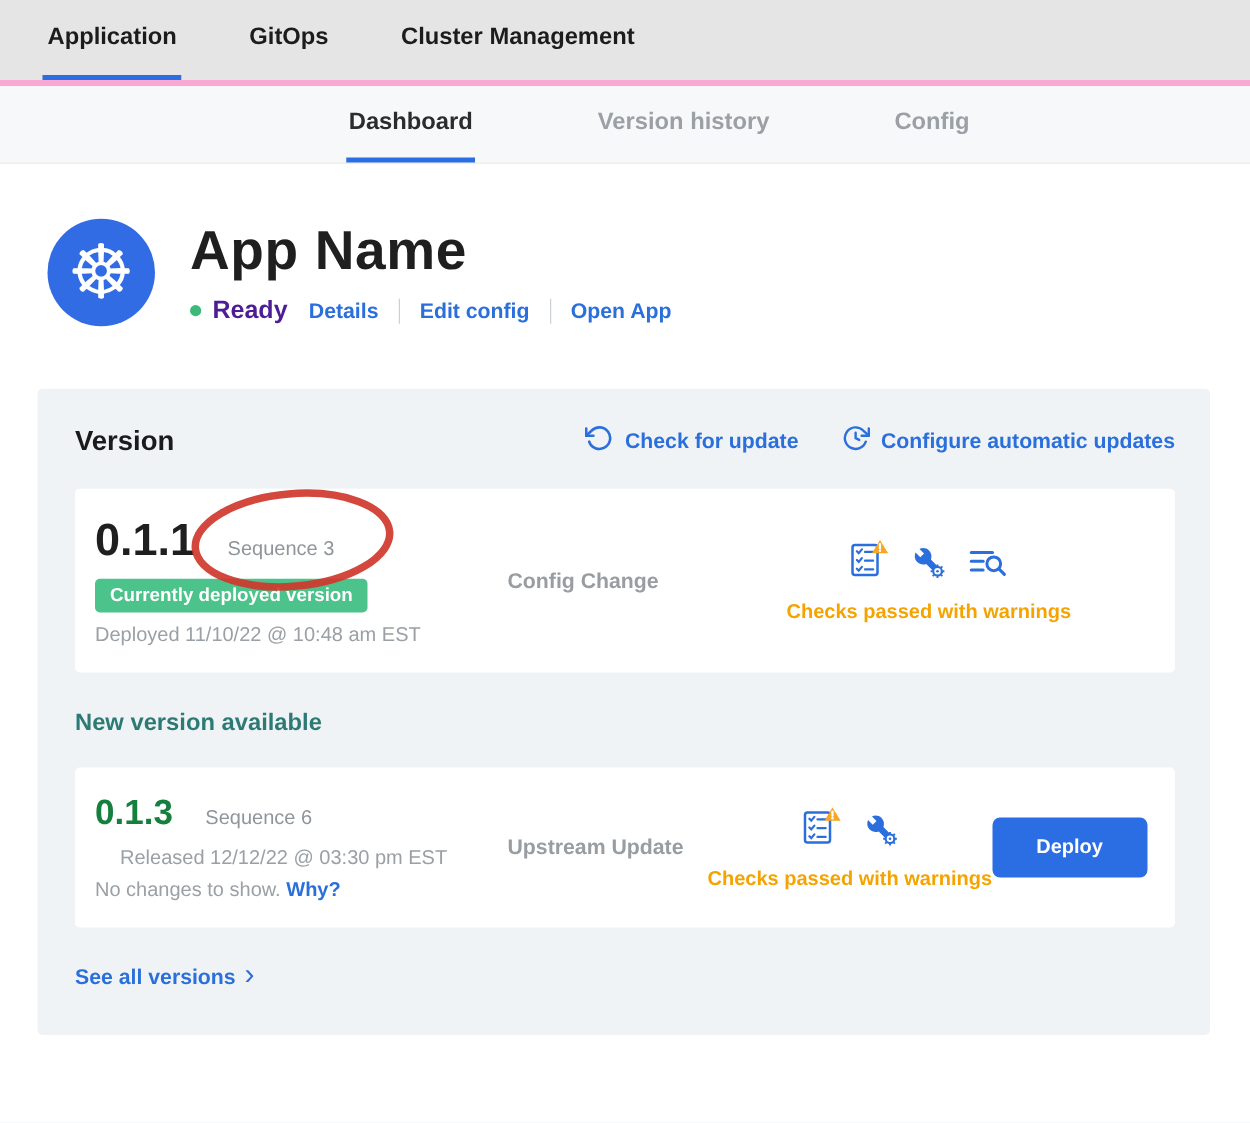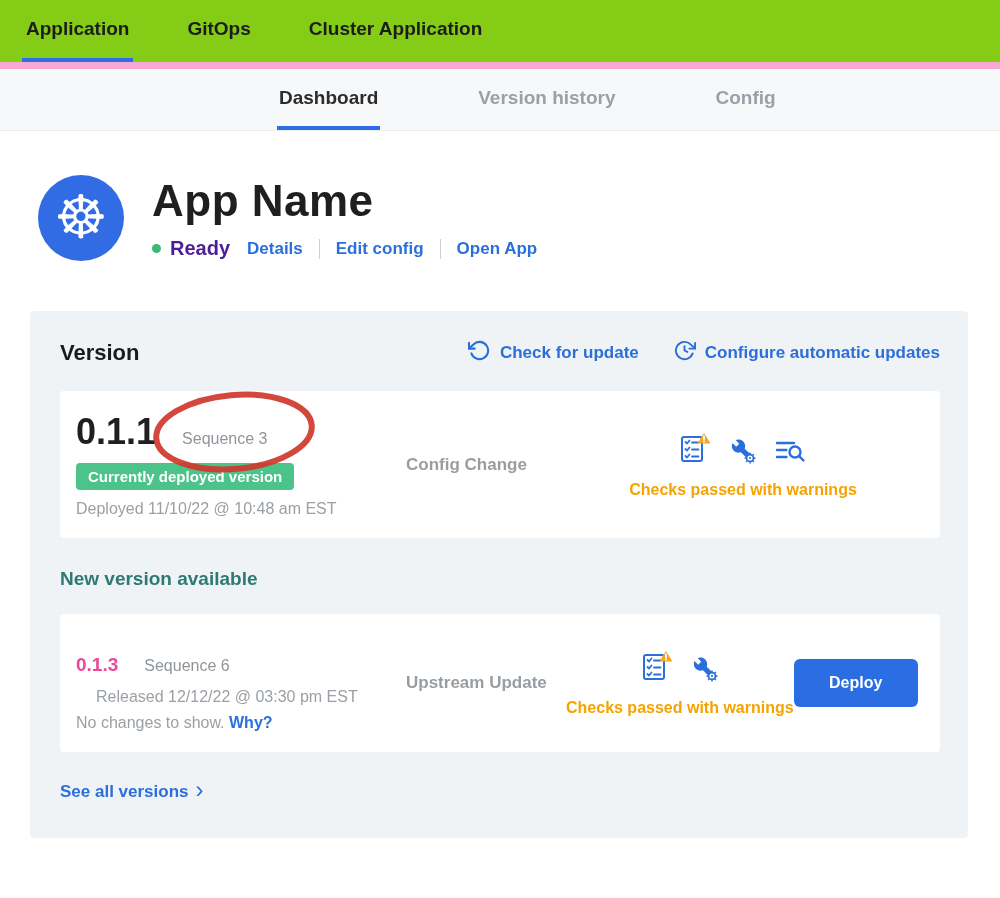--- a/index.html
+++ b/index.html
@@ -4,21 +4,21 @@
 <style>
   * { box-sizing: border-box; }
   html, body { overflow: hidden; }
   body {
     margin: 0; width: 1000px; height: 898px; background: #fff;
     font-family: "Liberation Sans", sans-serif; color: #202223; position: relative;
   }
   button { font-family: inherit; }
 
   
-  .nav1 { height: 69px; border-bottom: 7px solid #f9a8d4; display: flex; align-items: stretch; padding-left: 22px; gap: 50px; background: #84cc16; }
+  .nav1 { height: 69px; border-bottom: 5px solid #f9a8d4; display: flex; align-items: stretch; padding-left: 34px; gap: 50px; background: #e5e5e5; }
   .nav1-item { display: flex; align-items: center; font-size: 19px; font-weight: 700; color: #1c1c1c; border-bottom: 4px solid transparent; padding: 0 4px; cursor: pointer; white-space: nowrap; }
   .nav1-item.active { border-bottom-color: #2b6de2; }
 
   
   .nav2 { height: 62px; background: #f7f8f9; border-bottom: 1px solid #ececec; display: flex; align-items: stretch; padding-left: 277px; gap: 96px; white-space: nowrap; }
   .nav2-item { display: flex; align-items: center; font-size: 19px; font-weight: 600; color: #9aa0a6; border-bottom: 4px solid transparent; padding: 0 2px; cursor: pointer; }
   .nav2-item.active { color: #2c2c2c; font-weight: 700; border-bottom-color: #2b6de2; }
 
   
   .app-header { display: flex; margin: 44px 0 0 38px; gap: 28px; }
@@ -34,21 +34,21 @@
   .panel { margin: 50px 32px 0 30px; background: #f0f3f5; border-radius: 4px; padding: 28px 28px 34px 30px; }
   .panel-head { display: flex; align-items: center; }
   .panel-title { font-size: 22px; font-weight: 700; color: #1b1b1b; }
   .panel-actions { margin-left: auto; display: flex; gap: 34px; align-items: center; }
   .action { display: flex; align-items: center; gap: 9px; color: #2a6fdb; font-size: 17px; font-weight: 700; cursor: pointer; }
 
   .card { margin-top: 24px; background: #fff; border-radius: 4px; padding: 20px 20px 20px 16px; display: flex; align-items: center; }
   .card-left { width: 330px; flex: 0 0 auto; }
   .vrow { display: flex; align-items: baseline; gap: 26px; }
   .vnum1 { font-size: 36px; font-weight: 700; color: #1f1f1f; }
-  .vnum2 { font-size: 19px; font-weight: 700; color: #ec4899; margin-top: 20px; }
+  .vnum2 { font-size: 28px; font-weight: 700; color: #15803d; }
   .vseq { font-size: 16px; font-weight: 500; color: #8f959a; }
   .badge { display: inline-block; margin-top: 10px; background: #4cc38a; color: #fff; font-size: 15px; font-weight: 700; padding: 5px 12px; border-radius: 4px; }
   .meta { margin-top: 10px; font-size: 16px; font-weight: 500; color: #9aa0a5; }
   .why { color: #2a6fdb; font-weight: 700; cursor: pointer; }
   .change-type { width: 160px; flex: 0 0 auto; font-size: 17px; font-weight: 700; color: #989da2; }
   .checks-col { display: flex; flex-direction: column; align-items: center; gap: 12px; flex: 1; }
   .icons-row { display: flex; align-items: flex-end; gap: 16px; }
   .checks-text { font-size: 16px; font-weight: 700; color: #f5a300; white-space: nowrap; }
   .btn-wrap { flex: 0 0 auto; display: flex; align-items: center; padding-right: 4px; }
   .btn-outline { width: 134px; height: 48px; border: 1px solid #2a6fdb; border-radius: 6px; background: #fff; color: #2a6fdb; font-size: 16px; font-weight: 700; cursor: pointer; }
@@ -59,21 +59,21 @@
   .chev { font-size: 24px; line-height: 1; font-weight: 400; transform: translateY(-2px); }
 
   .annotation { position: absolute; left: 148px; top: 384px; pointer-events: none; }
 </style>
 </head>
 <body>
 
 <div class="nav1">
   <div class="nav1-item active">Application</div>
   <div class="nav1-item">GitOps</div>
-  <div class="nav1-item">Cluster Application</div>
+  <div class="nav1-item">Cluster Management</div>
 </div>
 
 <div class="nav2">
   <div class="nav2-item active">Dashboard</div>
   <div class="nav2-item">Version history</div>
   <div class="nav2-item">Config</div>
 </div>
 
 <div class="app-header">
   <div class="logo">☸</div>

